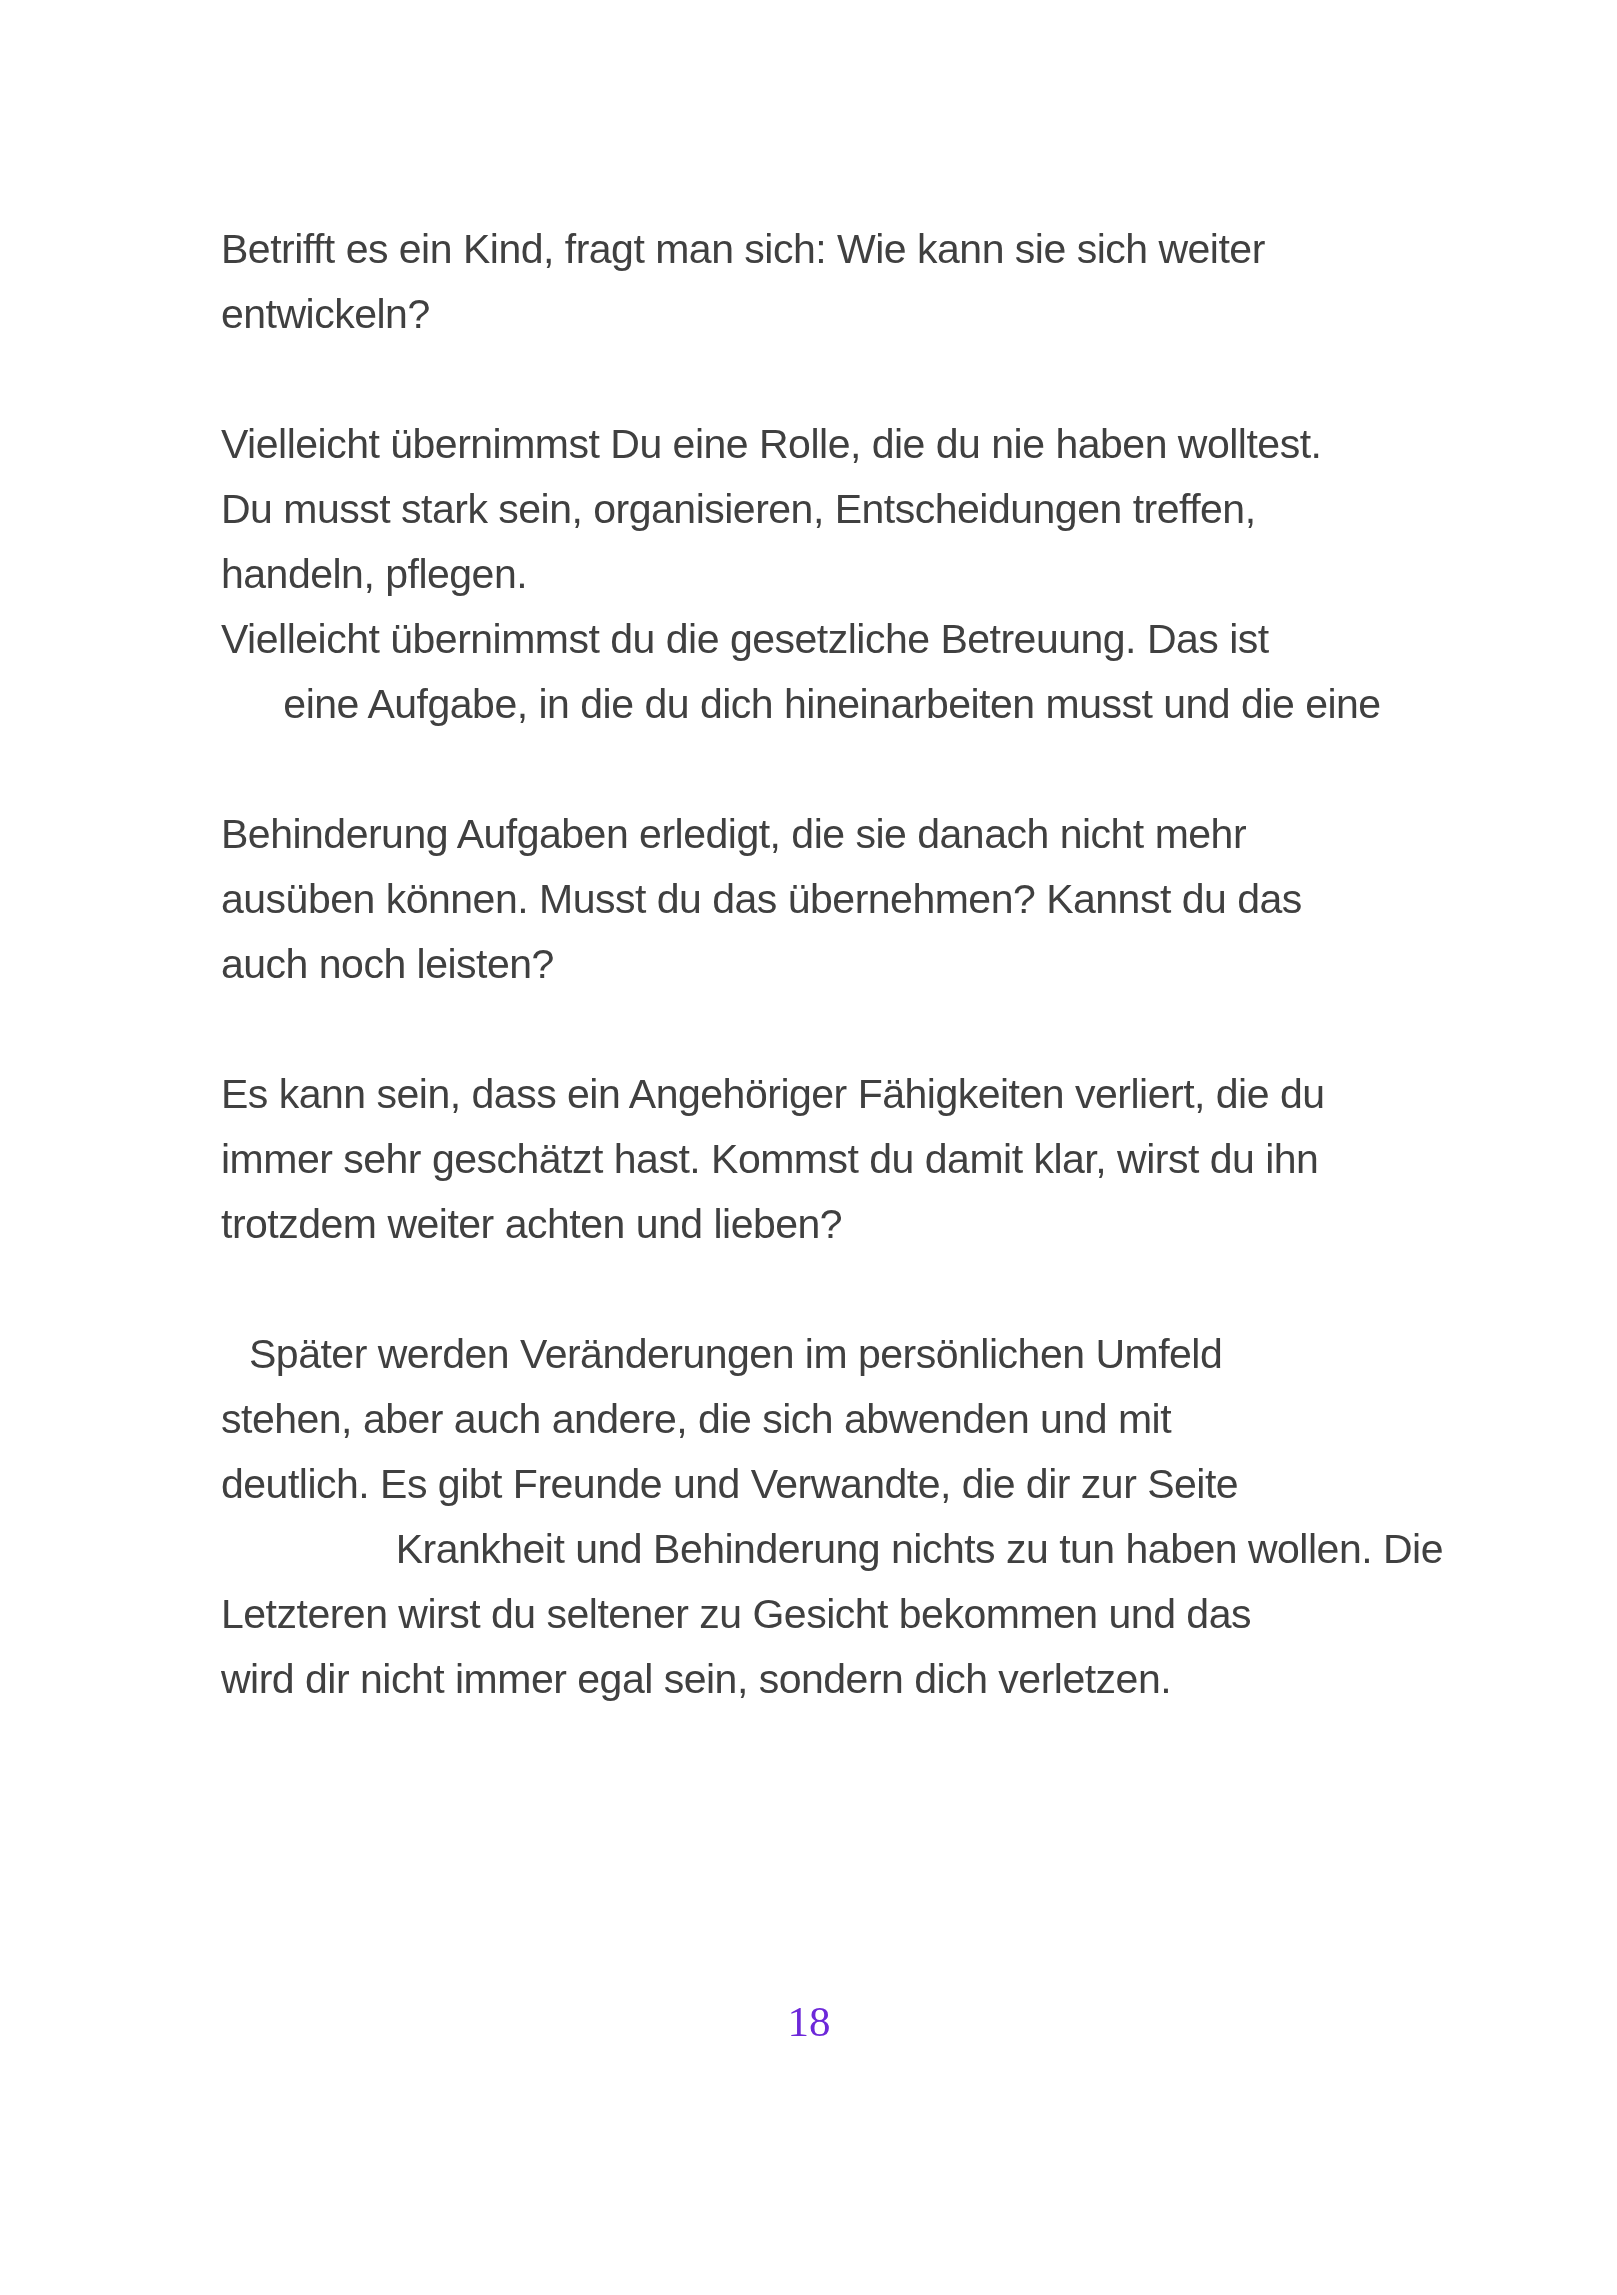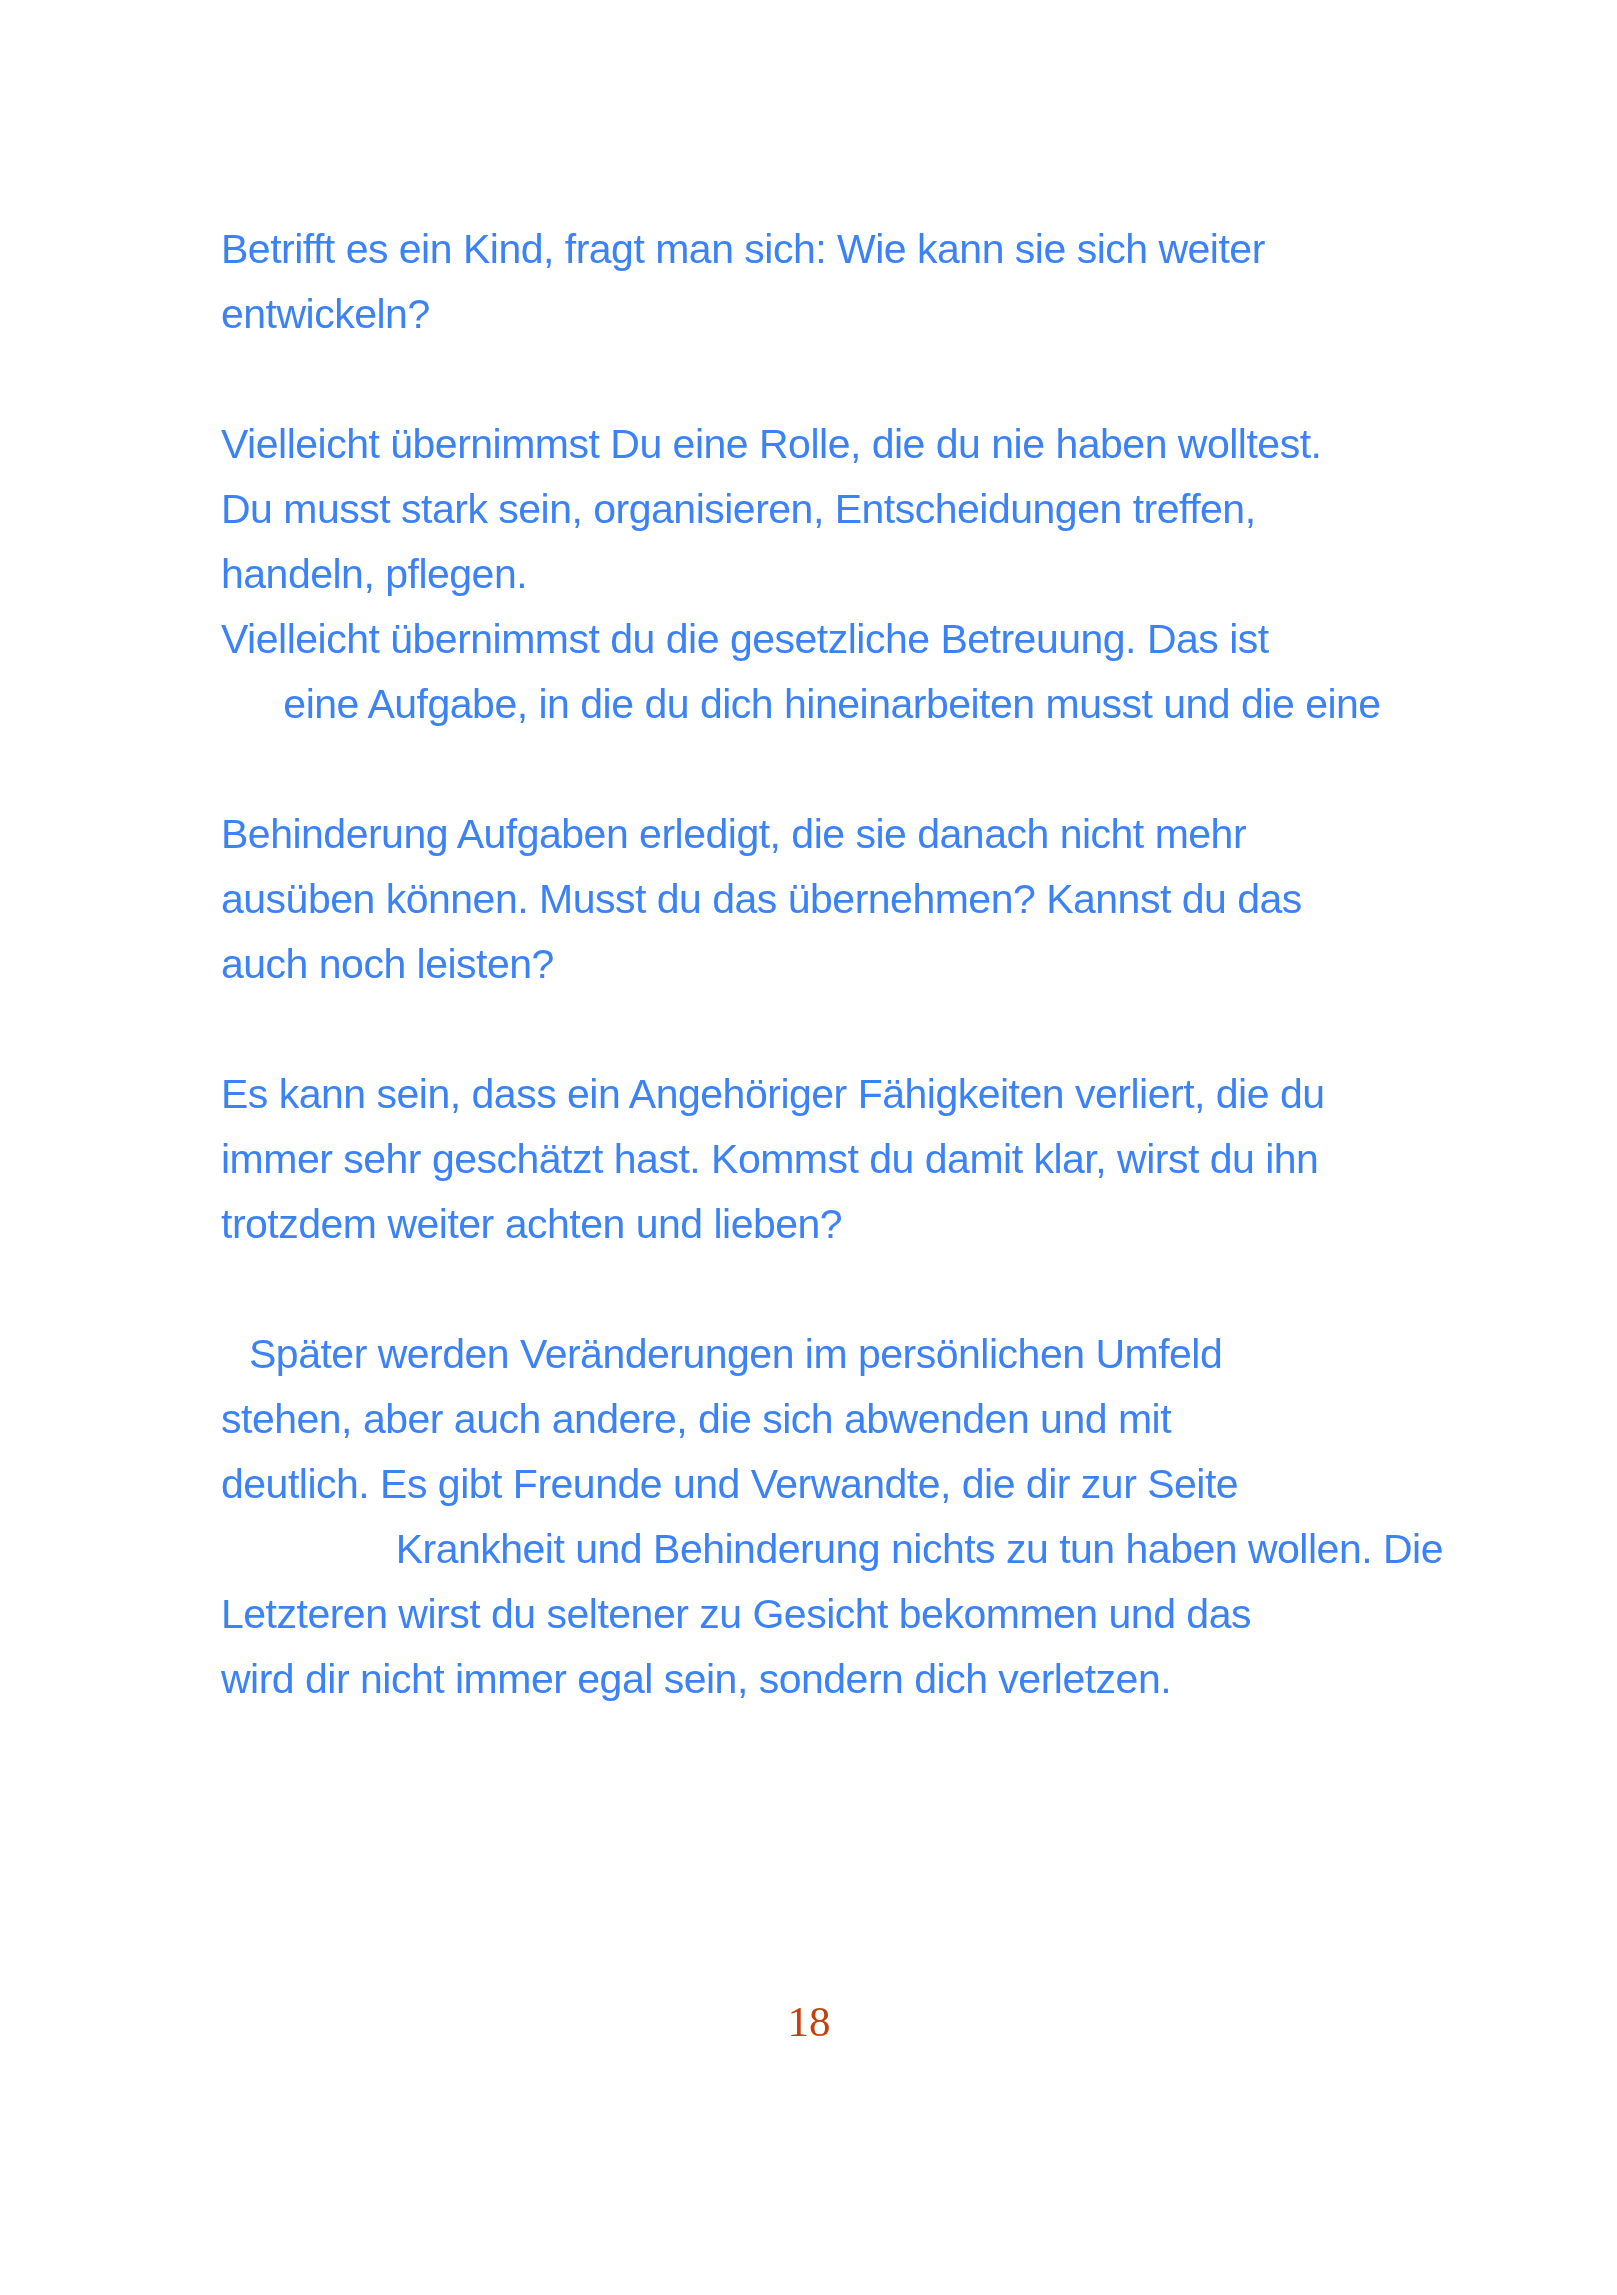--- a/index.html
+++ b/index.html
@@ -17,21 +17,21 @@
   }
   .text-block {
     position: absolute;
     left: 221px;
     top: 217px;
     width: 1222px;
     font-family: "Liberation Sans", sans-serif;
     font-size: 41px;
     line-height: 65px;
     letter-spacing: -0.5px;
-    color: #3b82f6;
+    color: #404040;
   }
   .para {
     margin: 0;
     padding: 0;
   }
   .para + .para {
     margin-top: 65px;
   }
   .line {
     white-space: pre;
@@ -40,21 +40,21 @@
     position: absolute;
     left: 0;
     top: 2000px;
     width: 100%;
     text-align: center;
   }
   .page-number {
     font-family: "Liberation Serif", serif;
     font-size: 43px;
     line-height: 1;
-    color: #c2410c;
+    color: #6d28d9;
     text-align: right;
   }
 </style>
 </head>
 <body>
 
 <div class="page">
 
   <main class="text-block">
 

